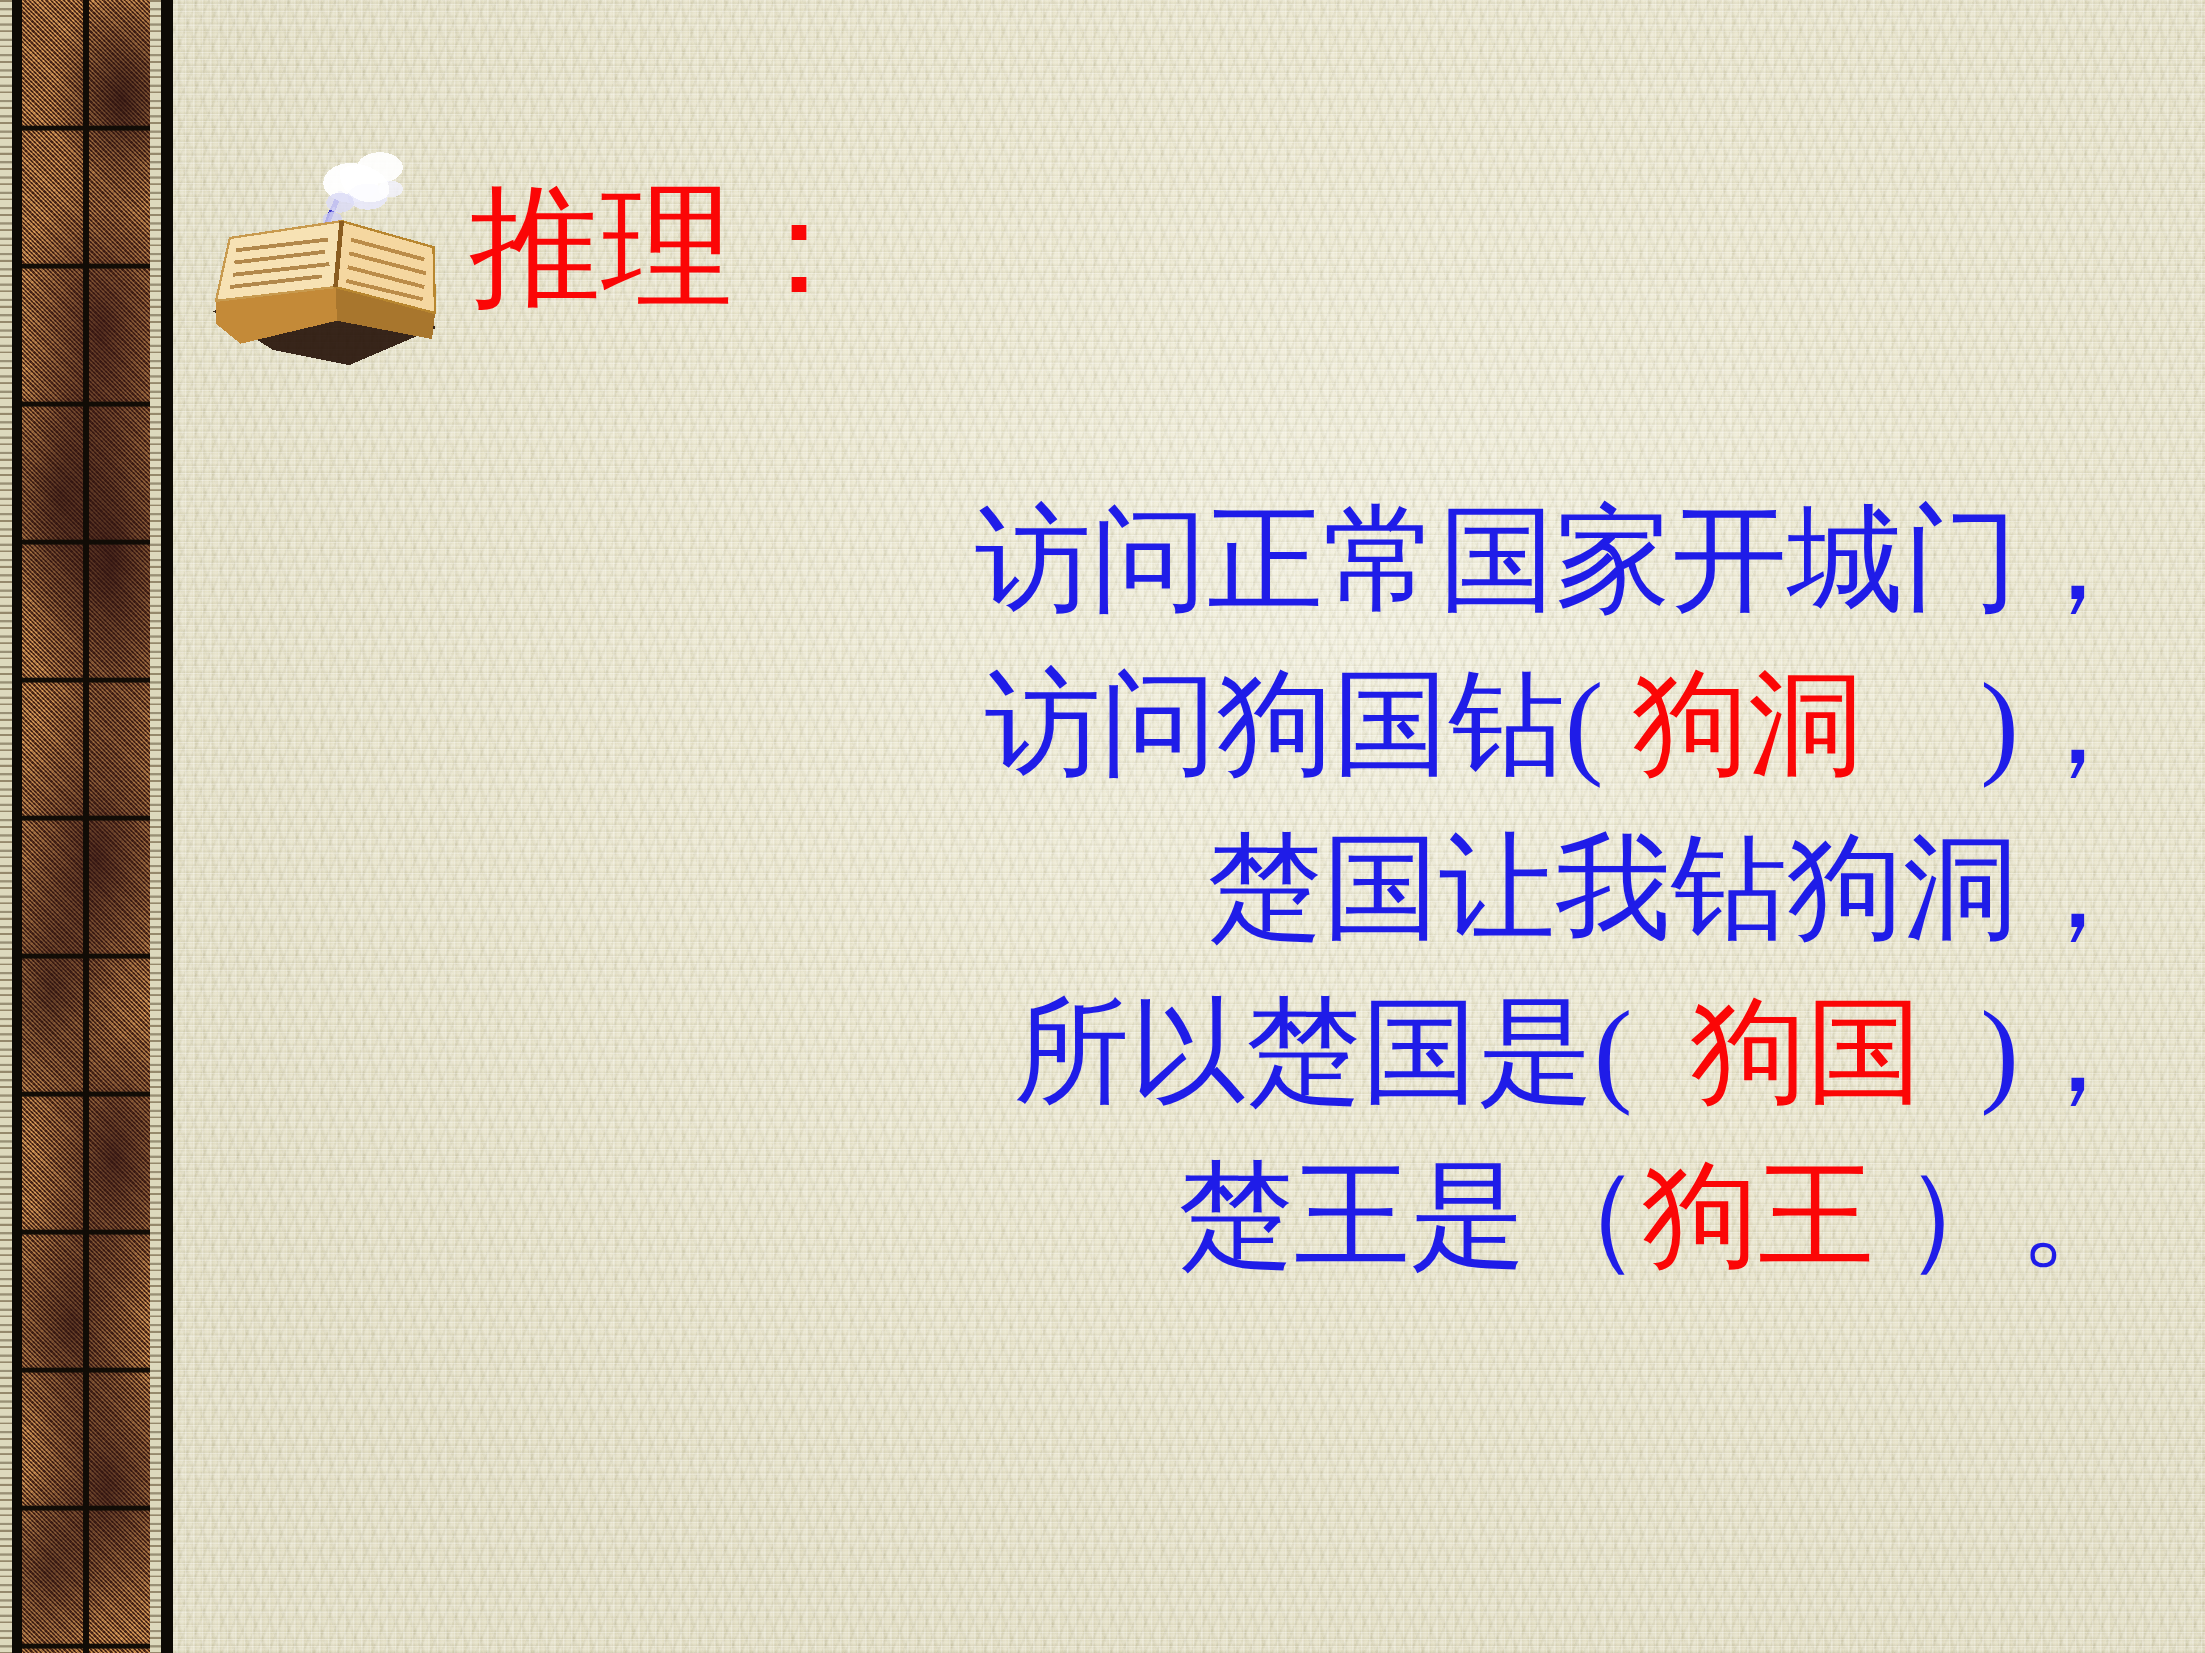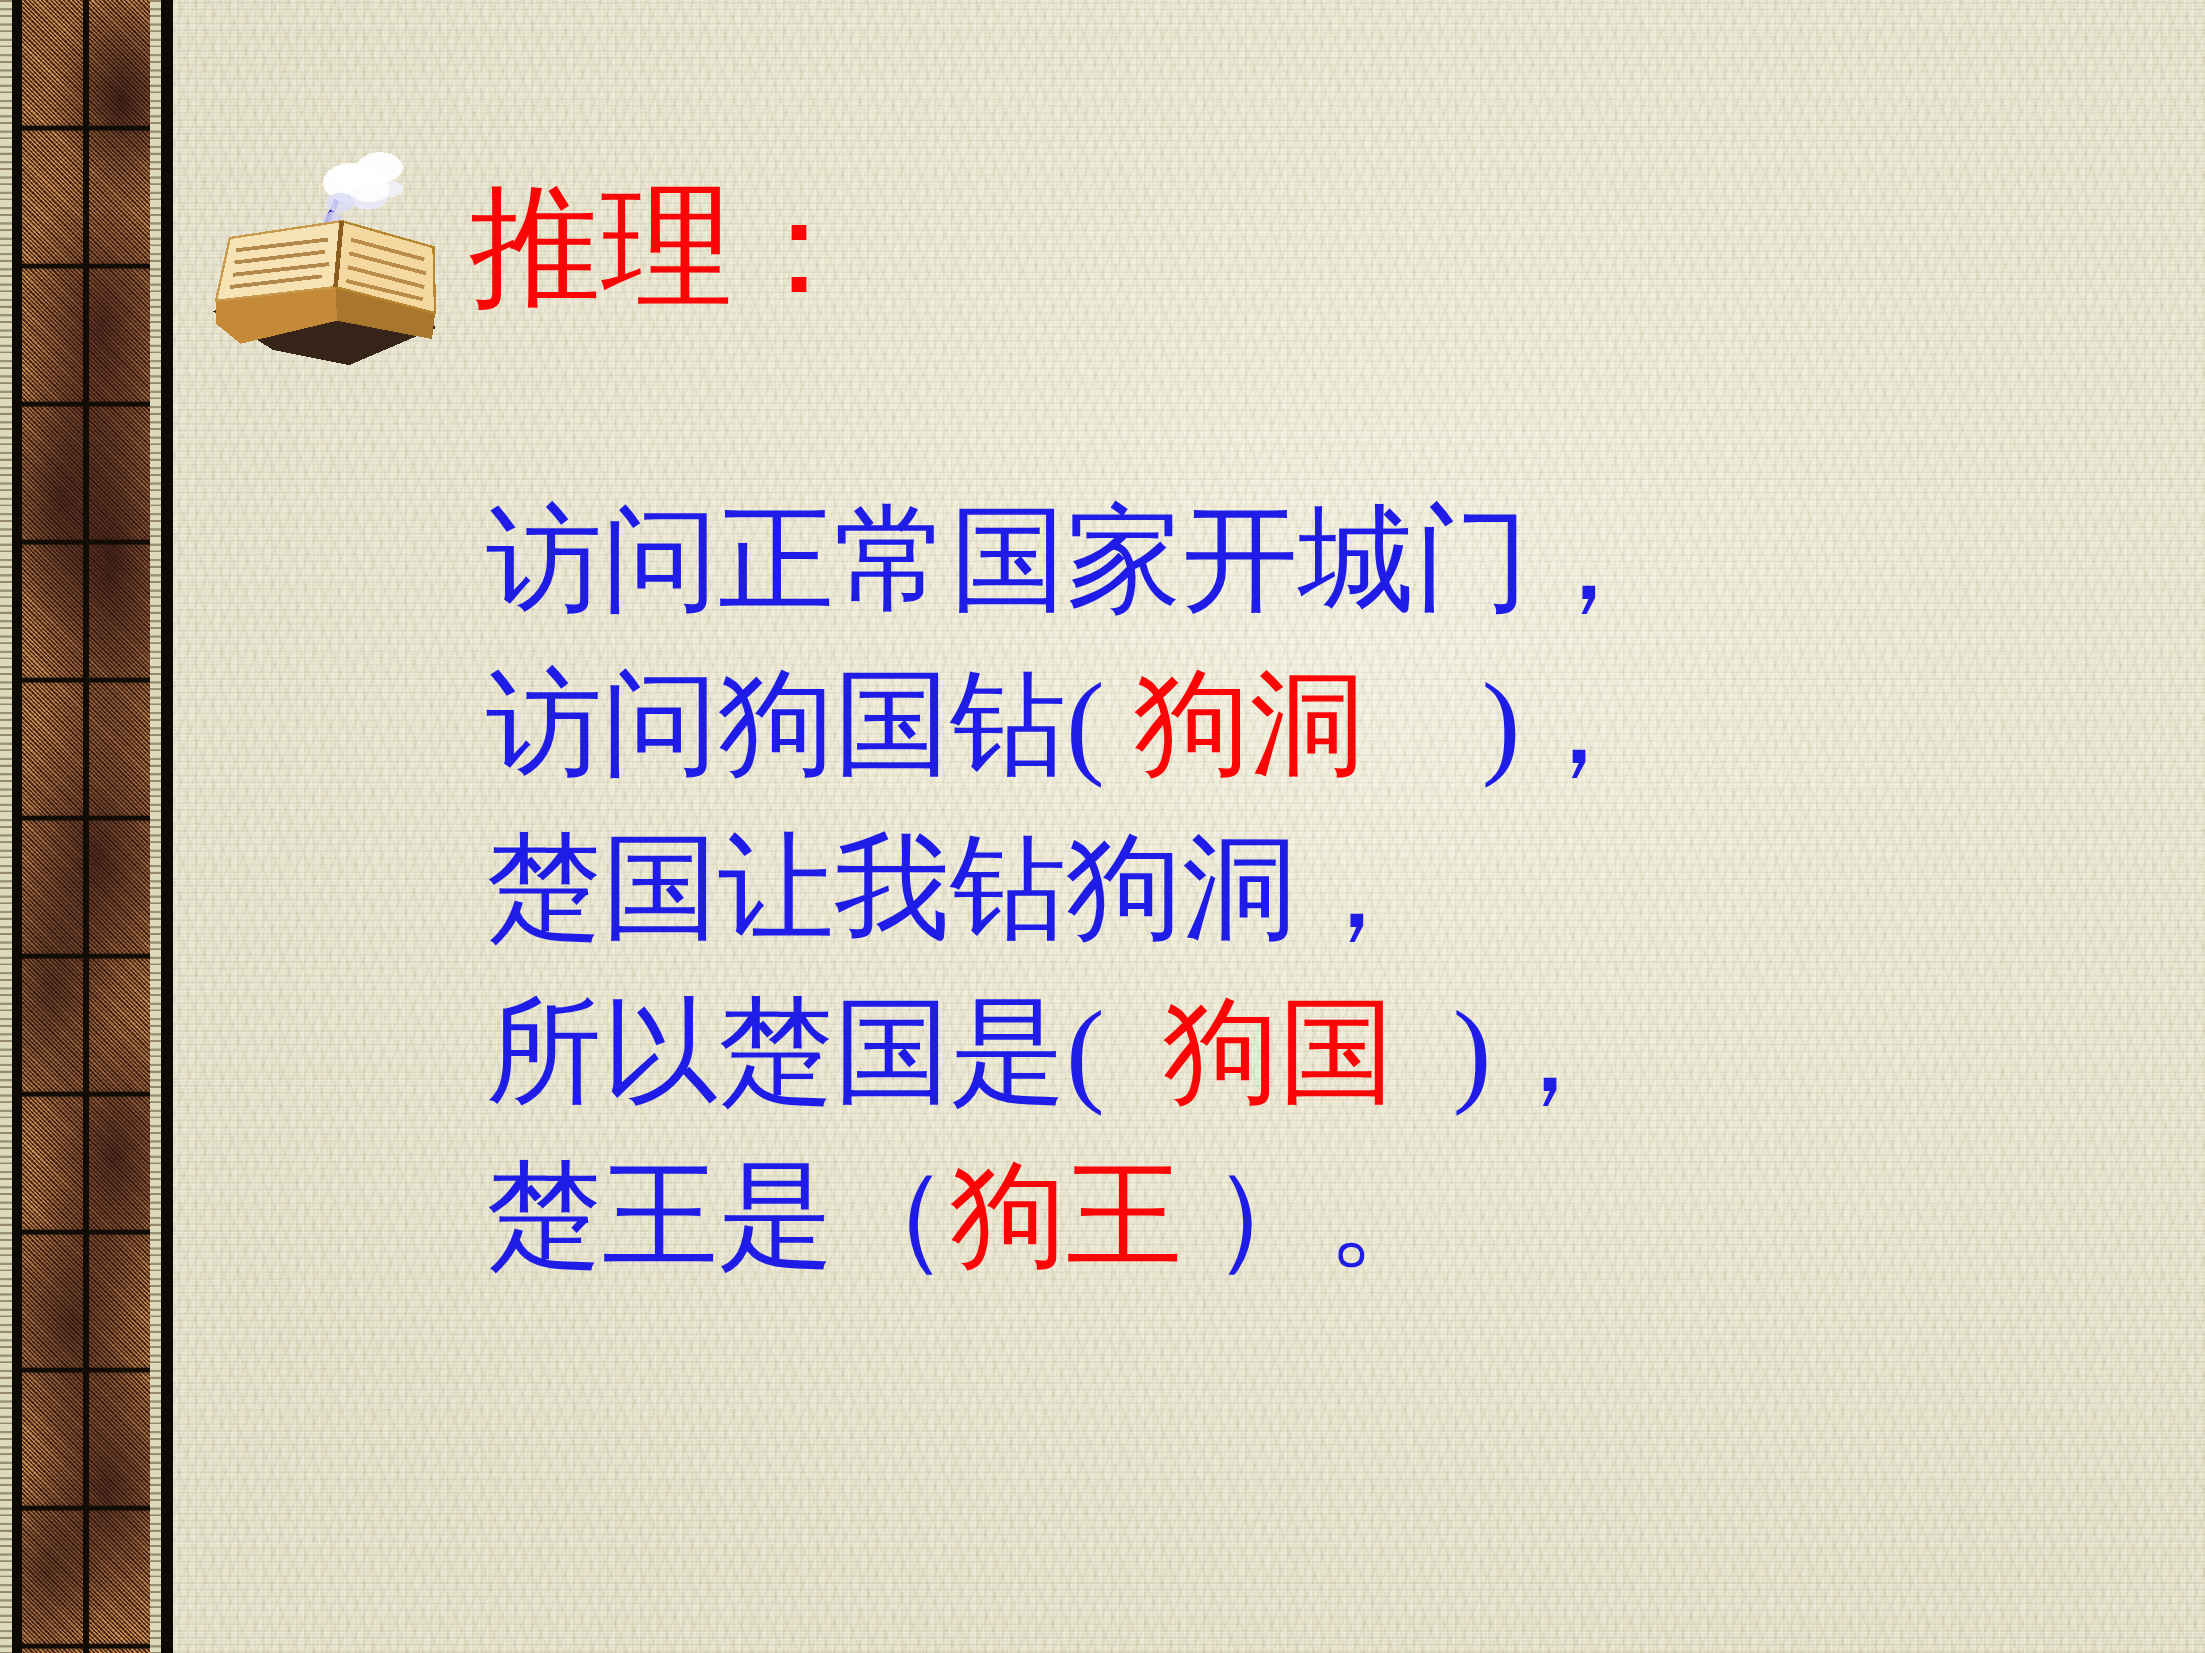--- a/index.html
+++ b/index.html
@@ -38,20 +38,21 @@
       repeating-linear-gradient(68deg,
         rgba(110,108,85,0.05) 0px,
         rgba(110,108,85,0.05) 2.3px,
         rgba(255,255,255,0.09) 4.6px,
         rgba(0,0,0,0.00) 14.5px),
       radial-gradient(ellipse 1378px 1072px at 62% 38%,
         rgba(255,255,245,0.45) 0%,
         rgba(255,255,245,0.10) 45%,
         rgba(160,155,120,0.10) 100%);
     font-family: "Liberation Serif", "DejaVu Serif", serif;
+    text-align: right;
   }
 
   
   #left-border {
     position: absolute;
     left: 0;
     top: 0;
     width: 173px;
     height: 1654px;
   }
@@ -162,21 +163,20 @@
   #body-text {
     position: absolute;
     left: 466px;
     top: 478px;
     width: 1669px;
     color: #1f1ce8;
     font-size: 116px;
     line-height: 164px;
     white-space: pre;
     font-family: "Liberation Serif", "DejaVu Serif", serif;
-    margin-left: 20px;
   }
   .line { white-space: pre; }
 </style>
 </head>
 <body>
 
 <div id="slide">
 
   <div id="left-border">
     <div class="border-edge-light border-edge-left"></div>

